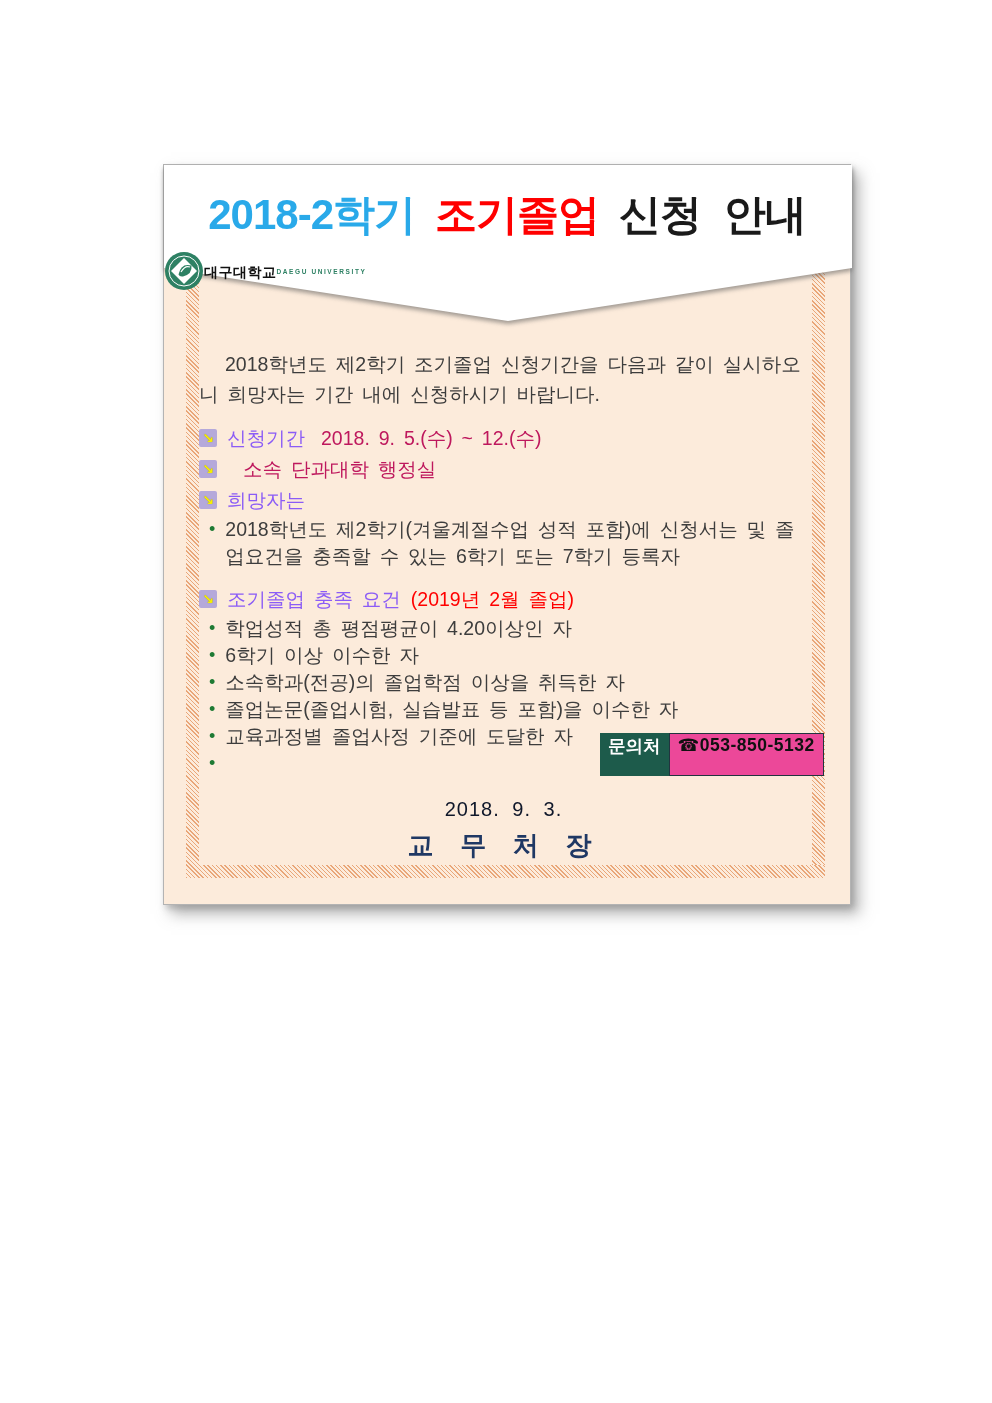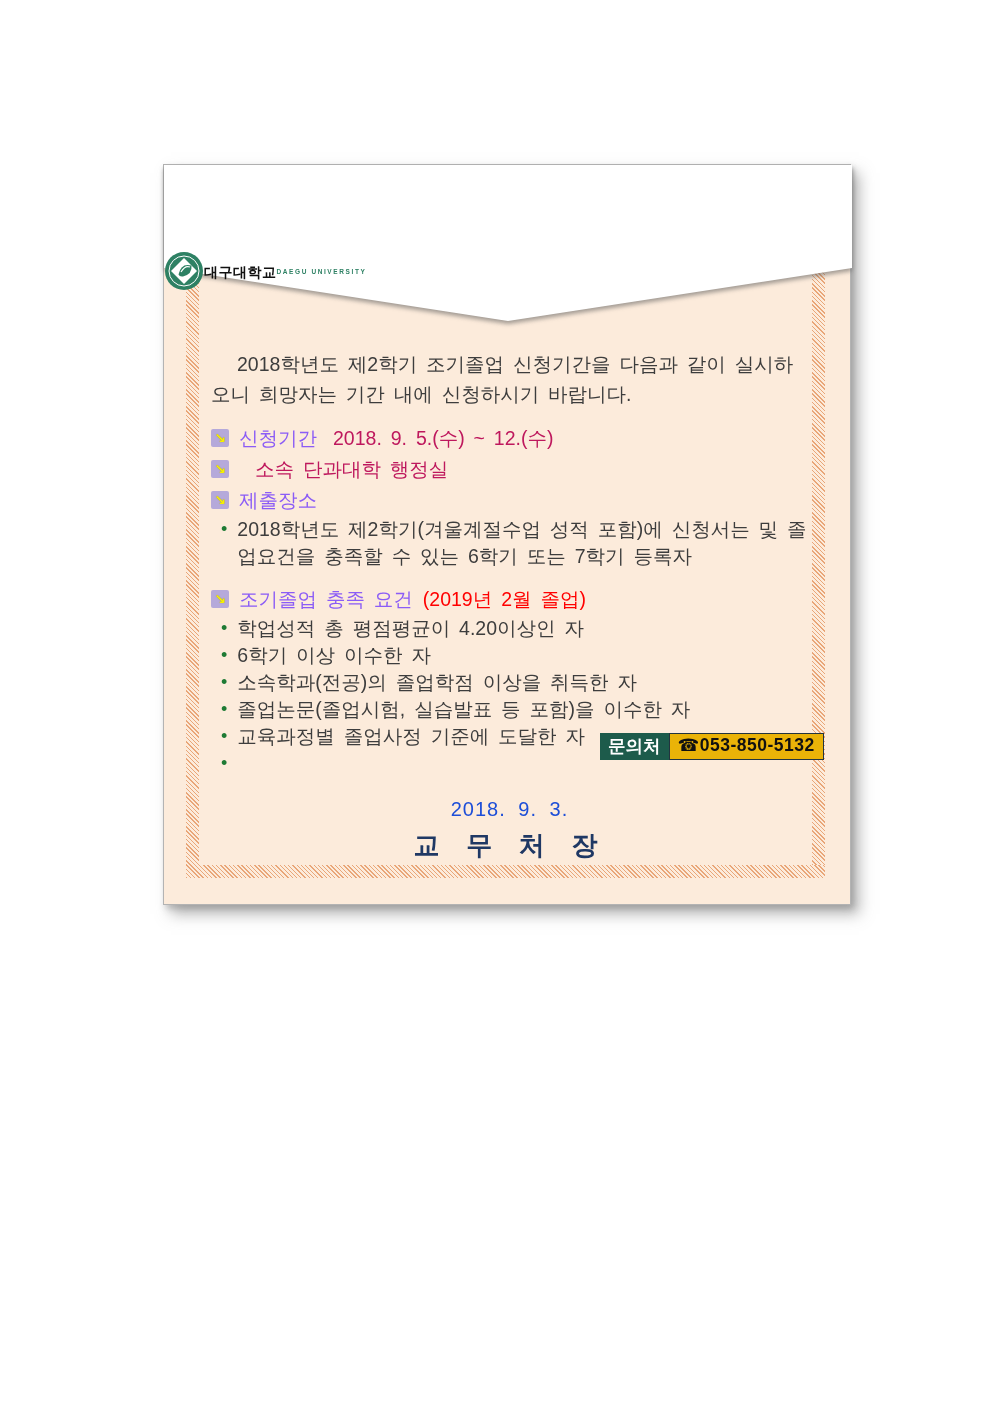--- a/index.html
+++ b/index.html
@@ -31,21 +31,21 @@
   .logo-en { font-size:6.5px; font-weight:700; color:#2e8164; letter-spacing:1.6px; margin-top:2px; }
 
   
   .hatch { position:absolute; z-index:1;
     background:repeating-linear-gradient(45deg,#e9a678 0 1px,#fcebdb 1px 3px),
                repeating-linear-gradient(-45deg,rgba(233,166,120,.55) 0 1px,transparent 1px 3px); }
   .hatch-left  { left:22px;  top:100px; width:13px; height:613px; }
   .hatch-right { right:25px; top:100px; width:13px; height:613px; }
   .hatch-bottom{ left:22px;  right:25px; top:700px; height:13px; }
 
-  .content { position:absolute; left:47px; right:42px; top:184px; z-index:2;
+  .content { position:absolute; left:35px; right:42px; top:184px; z-index:2;
     color:#3d3d3d; font-size:19.5px; word-spacing:3.5px; }
 
   .intro { line-height:30px; text-indent:26px; }
 
   .sec-row { display:flex; align-items:center; line-height:28px; margin-top:3px; }
   .sec-row.first { margin-top:15px; }
   .sec-row.gap { margin-top:15px; }
   .arrow-ico { flex:0 0 auto; width:18px; height:18px; margin-right:10px; border-radius:2px;
     background:#b5a9da; color:#f6f000; font-size:14px; font-weight:800;
     display:inline-flex; align-items:center; justify-content:center;
@@ -54,38 +54,43 @@
   .sec-value { color:#be185d; font-weight:400; margin-left:16px; }
   .sec-note  { color:#ff0000; margin-left:10px; }
 
   ul.bullets { list-style:none; margin:2px 0 0 10px; }
   ul.bullets li { display:flex; line-height:27px; }
   .dot { flex:0 0 auto; color:#1e7a34; margin:0 10px 0 0; font-size:18px; }
   .b-text { color:#3d3d3d; }
 
   .contact-box { position:absolute; left:436px; top:568px; z-index:3;
     display:flex; align-items:stretch; font-size:17.5px; white-space:nowrap; }
-  .contact-label { background:#1d5b4b; color:#ffffff; padding:1px 8px 2px; font-weight:700; }
+  .contact-label { background:#1d5b4b; color:#ffffff; padding:1px 8px 18px; font-weight:700; }
   .contact-phone { border:1.5px solid #22343f; color:#111; padding:1px 8px 2px;
-    letter-spacing:.5px; background:#eab308; font-weight:600; }
+    letter-spacing:.5px; background:#ec4899; font-weight:600; }
 
-  .footer-date { margin-top:17px; text-align:center; color:#1d4ed8; font-size:20px;
+  .footer-date { margin-top:17px; text-align:center; color:#0f172a; font-size:20px;
     letter-spacing:1px; line-height:30px; word-spacing:6px; }
   .footer-signer { margin-top:4px; text-align:center; color:#1f3864; font-size:26px;
     font-weight:800; letter-spacing:8px; line-height:34px; }
 </style>
 </head>
 <body>
 
 <div class="poster-card">
 
   <div class="flap-shadow-wrap">
     <div class="header-band"></div>
   </div>
 
+  <div class="poster-title">
+    <span class="t-blue">2018-2학기</span>
+    <span class="t-red">조기졸업</span>
+    <span class="t-black">신청  안내</span>
+  </div>
 
   <div class="university-logo">
     <svg width="40" height="40" viewBox="0 0 40 40">
       <circle cx="20" cy="20" r="19" fill="#2e8164"></circle>
       <circle cx="20" cy="20" r="15" fill="#2e8164" stroke="#ffffff" stroke-width="1"></circle>
       <rect x="10.8" y="10.8" width="18.4" height="18.4" fill="#ffffff" transform="rotate(45 20 20)"></rect>
       <path d="M14.5 23.5 Q17 11.5 27.5 14.5 Q28.5 23 19 25.5 Q15.5 26 14.5 23.5 Z" fill="#2e8164"></path>
       <path d="M17 21 Q21 14 26 16" stroke="#ffffff" stroke-width="1.2" fill="none"></path>
     </svg>
     <span class="logo-ko">대구대학교</span>
@@ -106,21 +111,21 @@
       <span class="sec-value">2018. 9. 5.(수) ~ 12.(수)</span>
     </div>
 
     <div class="sec-row">
       <span class="arrow-ico">↘</span>
       <span class="sec-value">소속 단과대학 행정실</span>
     </div>
 
     <div class="sec-row">
       <span class="arrow-ico">↘</span>
-      <span class="sec-label">제출장소</span>
+      <span class="sec-label">희망자는</span>
     </div>
 
     <ul class="bullets">
       <li>
         <span class="dot">•</span>
         <span class="b-text">2018학년도 제2학기(겨울계절수업 성적 포함)에 신청서는 및 졸업요건을 충족할 수 있는 6학기 또는 7학기 등록자</span>
       </li>
     </ul>
 
     <div class="sec-row gap">

